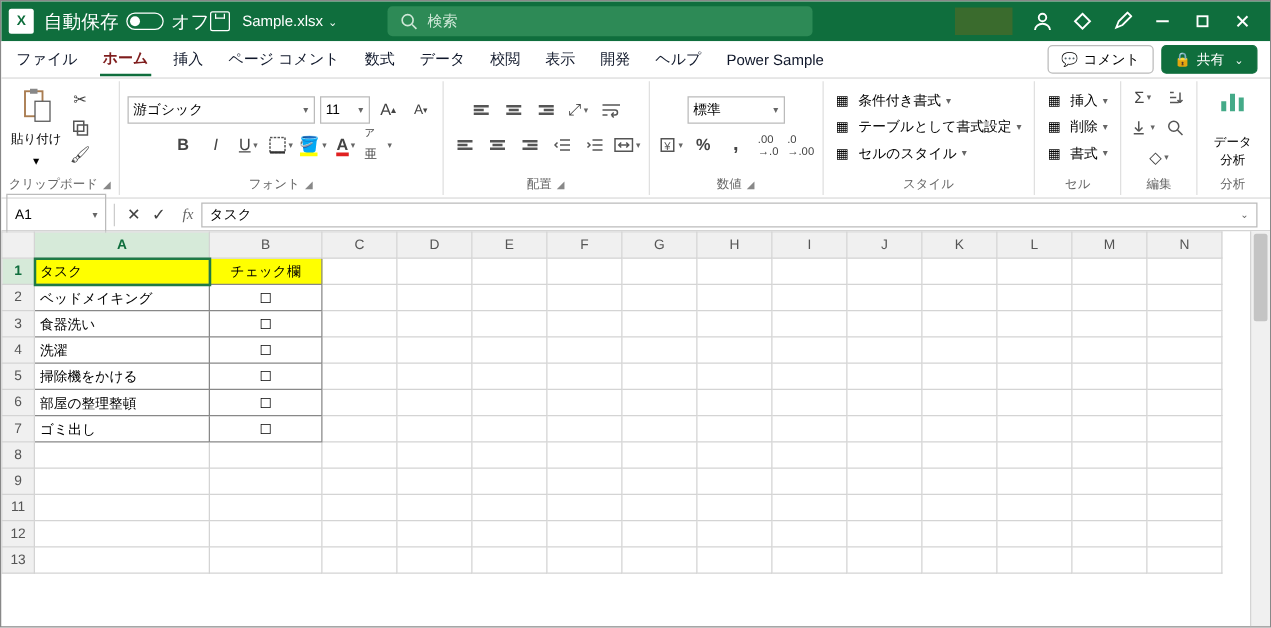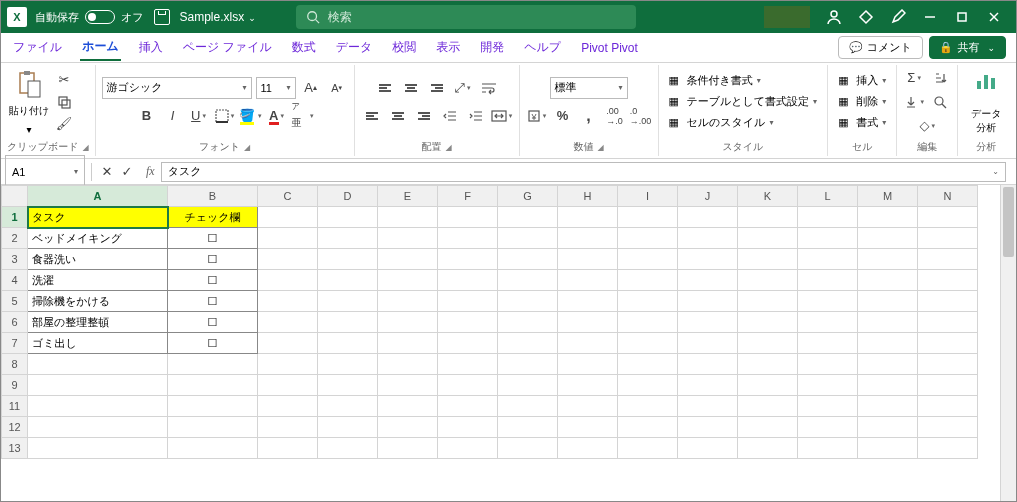--- a/index.html
+++ b/index.html
@@ -1,34 +1,34 @@
 <!DOCTYPE html>
 <html><head>
 <meta charset="utf-8">
 <style>
 *{box-sizing:border-box;margin:0;padding:0;font-family:"Segoe UI","Yu Gothic UI",sans-serif}
 body{background:#fff;width:1017px;height:502px;overflow:hidden;font-size:12px;border:1px solid #888}
 .titlebar{background:#0f6e3d;height:32px;display:flex;align-items:center;color:#fff;padding:0 6px}
 .titlebar .xl-icon{width:20px;height:20px;background:#fff;color:#0f6e3d;display:flex;align-items:center;justify-content:center;font-weight:bold;font-size:11px;border-radius:2px;margin-right:8px}
-.autosave{display:flex;align-items:center;gap:6px;margin-right:10px;font-size:11px}
+.autosave{display:flex;align-items:center;gap:6px;font-size:15px}
 .toggle{width:30px;height:14px;border:1px solid #fff;border-radius:8px;display:flex;align-items:center;padding:0 2px}
 .toggle .knob{width:8px;height:8px;background:#fff;border-radius:50%}
 .save-ic{width:16px;height:16px;border:1.5px solid #fff;border-radius:2px;margin-right:10px;position:relative}
 .save-ic::before{content:"";position:absolute;top:1px;left:3px;width:6px;height:3px;border:1px solid #fff;border-top:none}
 .filename{font-size:12px;margin-right:20px}
 .chev{font-size:9px;margin-left:4px}
 .search{flex:0 0 340px;height:24px;background:#2d8a56;border-radius:4px;display:flex;align-items:center;padding:0 10px;color:#d0e8d8;margin-left:20px}
 .search svg{margin-right:8px}
 .spacer{flex:1}
 .acct-box{width:46px;height:22px;background:#3a6b2d;margin-right:8px}
 .tb-btn{width:32px;height:32px;display:flex;align-items:center;justify-content:center;cursor:pointer}
 .tb-btn svg{stroke:#fff;fill:none;stroke-width:1.5}
 .tabs{height:30px;display:flex;align-items:center;padding:0 10px;gap:16px;border-bottom:1px solid #d4d4d4;background:#fff}
-.tab{font-size:12px;color:#6d28d9;cursor:pointer;padding:4px 2px}
-.tab.active{color:#1d4ed8;border-bottom:2px solid #0f6e3d;font-weight:600}
+.tab{font-size:12px;color:#0f172a;cursor:pointer;padding:4px 2px}
+.tab.active{color:#7f1d1d;border-bottom:2px solid #0f6e3d;font-weight:600}
 .tabs .right{margin-left:auto;display:flex;gap:6px}
 .pill{border:1px solid #bbb;border-radius:4px;padding:3px 10px;font-size:11px;display:flex;align-items:center;gap:4px}
 .pill.share{background:#0f6e3d;color:#fff;border-color:#0f6e3d}
 .ribbon{height:96px;display:flex;border-bottom:1px solid #d4d4d4;background:#fff;padding:2px 0}
 .grp{display:flex;flex-direction:column;padding:0 6px;border-right:1px solid #e0e0e0}
 .grp:last-child{border-right:none}
 .grp .body{flex:1;display:flex;align-items:center;gap:4px}
 .grp .label{font-size:10px;color:#666;text-align:center;padding:2px 0;display:flex;justify-content:center;align-items:center;gap:4px}
 .grp .label .dlg{font-size:8px;color:#888}
 .bigbtn{display:flex;flex-direction:column;align-items:center;justify-content:space-between;width:44px;height:66px;cursor:pointer;font-size:10px;gap:2px}
@@ -126,28 +126,28 @@
         <line x1="2" y1="2" x2="10" y2="10"></line>
         <line x1="10" y1="2" x2="2" y2="10"></line>
       </svg>
     </div>
 </div>
 
 <div class="tabs">
   <span class="tab">ファイル</span>
   <span class="tab active">ホーム</span>
   <span class="tab">挿入</span>
-  <span class="tab">ページ ファイル</span>
+  <span class="tab">ページ コメント</span>
   <span class="tab">数式</span>
   <span class="tab">データ</span>
   <span class="tab">校閲</span>
   <span class="tab">表示</span>
   <span class="tab">開発</span>
   <span class="tab">ヘルプ</span>
-  <span class="tab">Pivot Pivot</span>
+  <span class="tab">Power Sample</span>
   <div class="right">
     <div class="pill">💬 <span>コメント</span></div>
     <div class="pill share">🔒 <span>共有</span> <span class="chev">⌄</span></div>
   </div>
 </div>
 
 <div class="ribbon">
 
   <div class="grp">
     <div class="body">

